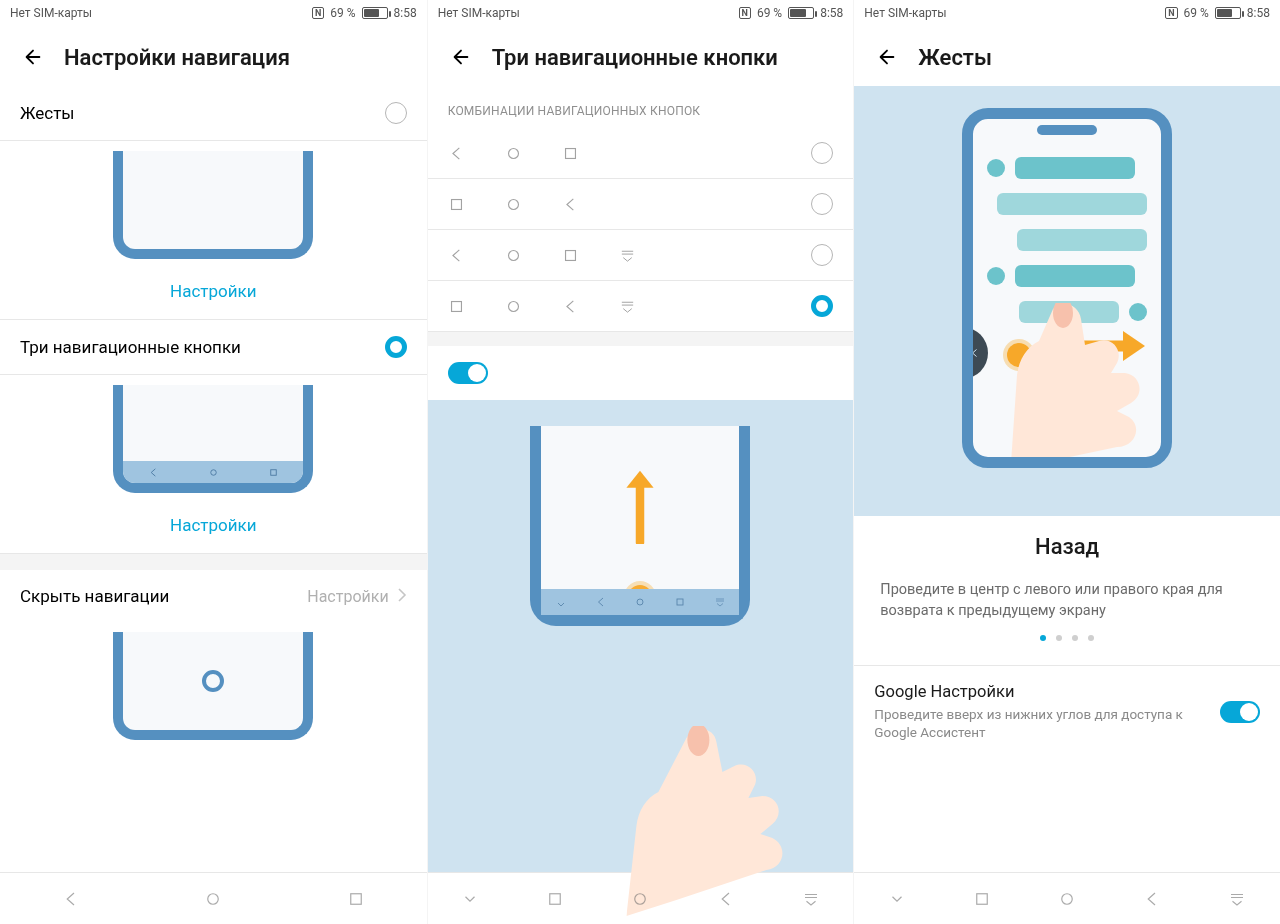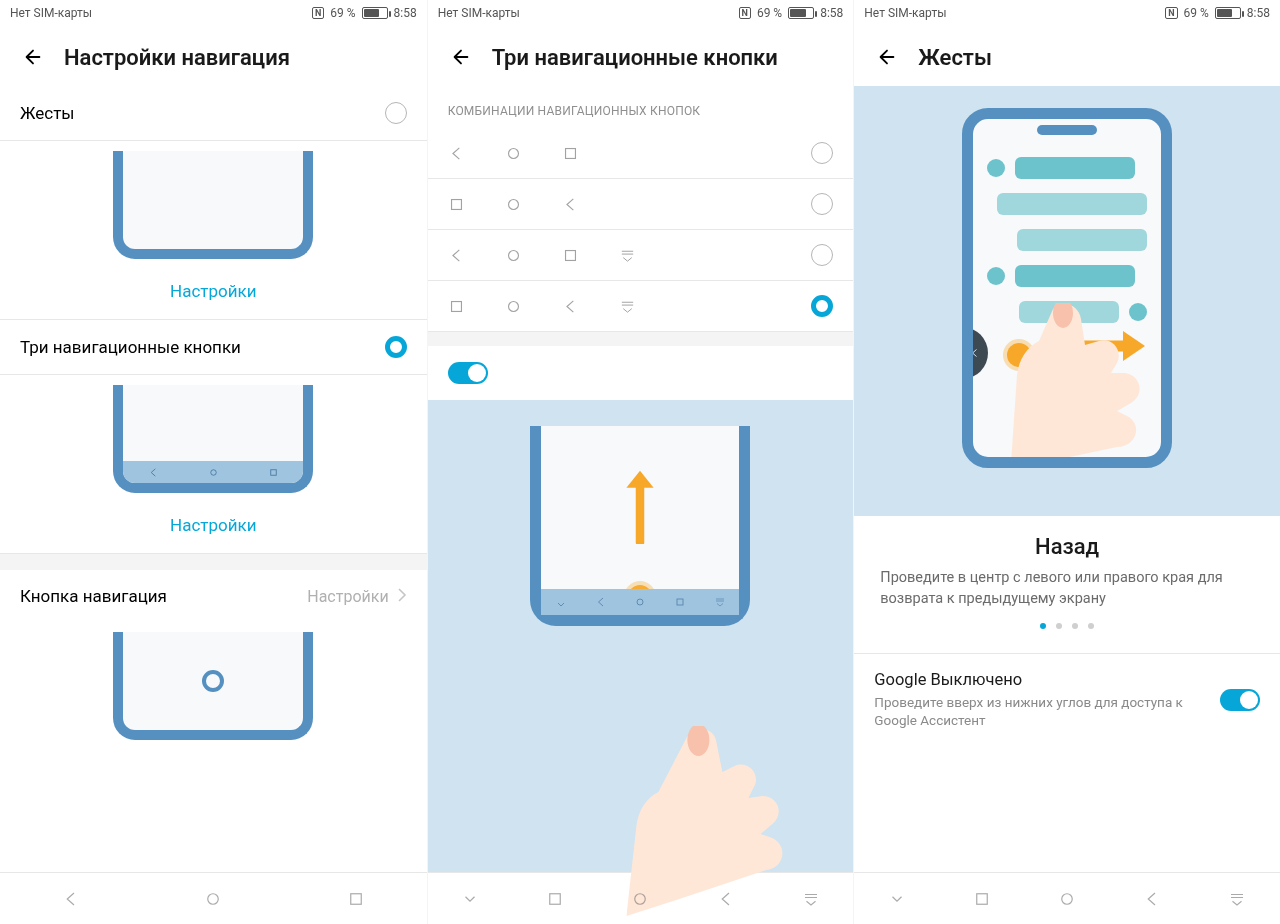--- a/index.html
+++ b/index.html
@@ -102,21 +102,21 @@
   .b3{width:130px;background:var(--teal2);align-self:flex-end;margin-right:0}
   .b4{width:120px;background:var(--teal1)}
   .b5{width:100px;background:var(--teal2);align-self:flex-end}
   .edge-tab{position:absolute;left:-11px;bottom:78px;width:26px;height:52px;background:#3d4a54;border-radius:0 26px 26px 0;display:flex;align-items:center;justify-content:center}
   .edge-tab svg{width:12px;height:12px}
   .p3-arrow{position:absolute;left:98px;bottom:90px}
   .p3-hand{position:absolute;left:38px;bottom:-10px}
   .p3-touch{position:absolute;left:34px;bottom:90px;width:24px;height:24px;background:var(--arrow);border-radius:50%;box-shadow:0 0 0 4px rgba(247,168,41,.35)}
 
   .card{background:#fff;padding:18px 26px 14px;text-align:center}
-  .card-title{font-size:22px;font-weight:500;margin-bottom:8px}
+  .card-title{font-size:22px;font-weight:500;margin-bottom:20px}
   .card-desc{font-size:14.5px;color:#6b6b6b;line-height:1.45;text-align:left}
   .dots{display:flex;gap:10px;justify-content:center;padding:14px 0 10px}
   .dot{width:6px;height:6px;border-radius:50%;background:#cfcfcf}
   .dot.on{background:var(--accent)}
   .sep{height:1px;background:var(--line);margin:0}
   .ga-row{display:flex;align-items:center;gap:14px;padding:16px 20px}
   .ga-txt{flex:1}
   .ga-title{font-size:16.5px;margin-bottom:4px}
   .ga-desc{font-size:13.5px;color:#8a8a8a;line-height:1.35}
 
@@ -189,21 +189,21 @@
                 <rect x="6" y="6" width="12" height="12" fill="none" stroke="#4c7aa3" stroke-width="2"></rect>
               </svg>
         </div>
       </div>
       <div class="settings-link">Настройки</div>
     </div>
 
     <div class="gap-block"></div>
 
     <div class="row no-border">
-      <span class="lbl">Кнопка навигация</span>
+      <span class="lbl">Скрыть навигации</span>
       <span class="row-arrow">
         <span>Настройки</span>
         <span class="chev">
           <svg width="10" height="14" viewBox="0 0 10 14">
                 <path d="M2 1l6 6-6 6" fill="none" stroke="#c6c6c6" stroke-width="1.6"></path>
               </svg>
         </span>
       </span>
     </div>
     <div class="illu-wrap" style="border-bottom:none">
@@ -467,21 +467,21 @@
       <span class="dot on"></span>
       <span class="dot"></span>
       <span class="dot"></span>
       <span class="dot"></span>
     </div>
   </div>
   <div class="sep"></div>
 
   <div class="ga-row">
     <div class="ga-txt">
-      <div class="ga-title">Google Выключено</div>
+      <div class="ga-title">Google Настройки</div>
       <div class="ga-desc">Проведите вверх из нижних углов для доступа к Google Ассистент</div>
     </div>
     <span class="toggle"></span>
   </div>
 
   <div style="flex:1"></div>
 
   <div class="sysnav">
     <svg viewBox="0 0 24 24">
           <path d="M6 9l6 6 6-6" fill="none" stroke="#666" stroke-width="1.6"></path>

